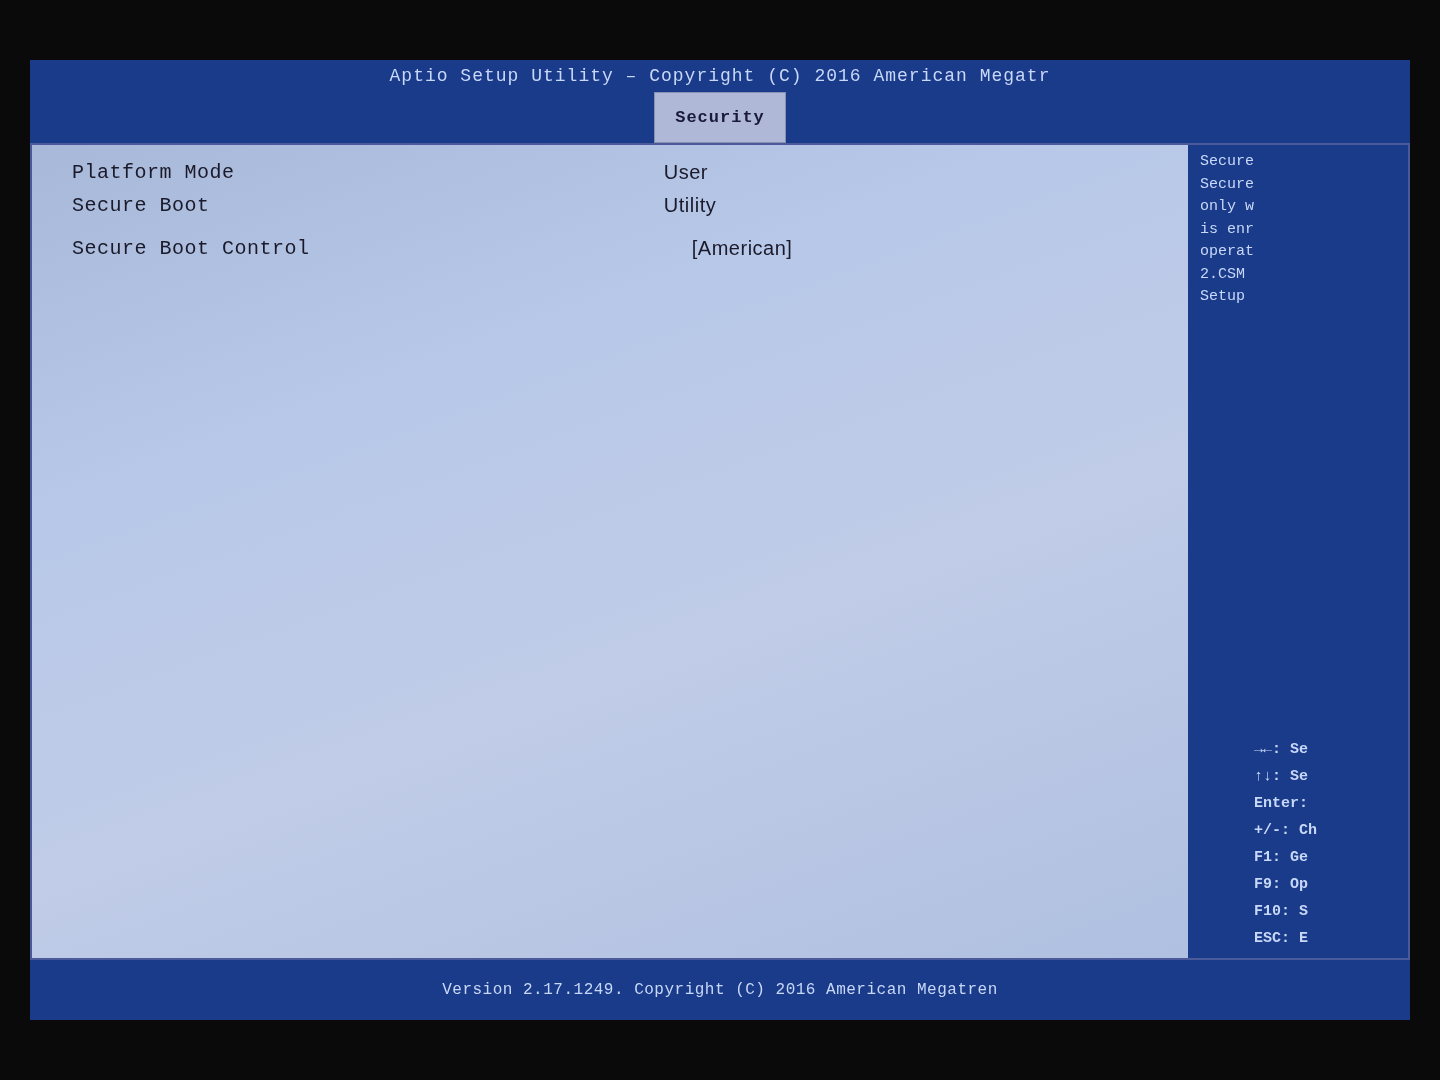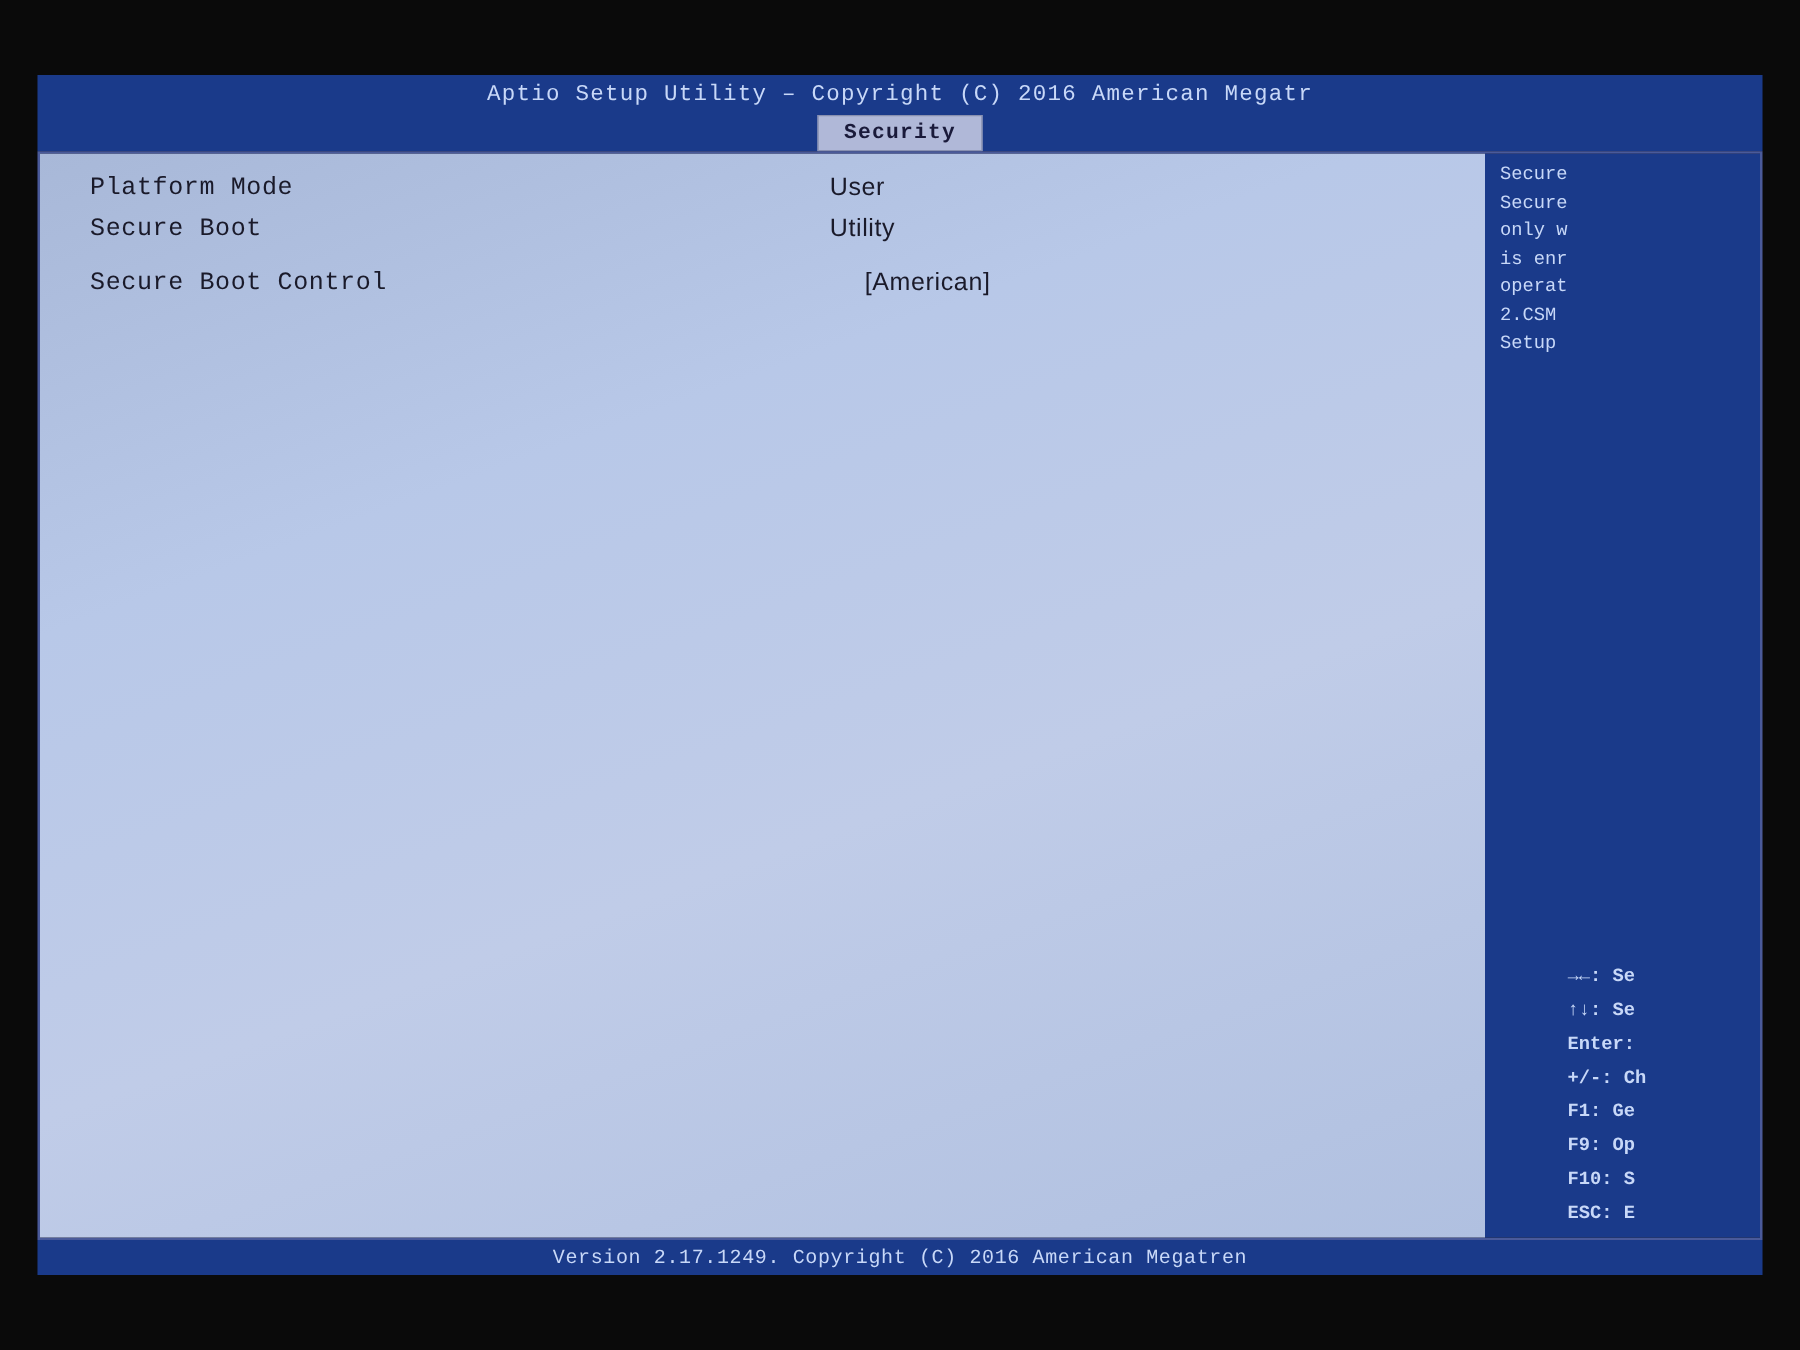--- a/index.html
+++ b/index.html
@@ -43,21 +43,21 @@
     .tab-bar {
       display: flex;
       justify-content: center;
       background-color: #1a3a8a;
       padding-bottom: 0;
     }
 
     .active-tab {
       background-color: #b0b8d8;
       color: #1a1a3a;
-      padding: 4px 20px;
+      padding: 15px 20px;
       font-size: 17px;
       font-weight: bold;
       letter-spacing: 1px;
       border: 1px solid #8890b0;
     }
 
     
     .main-area {
       flex: 1;
       display: flex;
@@ -142,21 +142,21 @@
       line-height: 1.8;
       white-space: nowrap;
       overflow: hidden;
     }
 
     
     .status-bar {
       background-color: #1a3a8a;
       color: #c8d8f8;
       text-align: center;
-      padding: 5px 0;
+      padding: 21px 0;
       font-size: 16px;
       letter-spacing: 0.5px;
     }
   </style>
 </head>
 <body>
 
 <div class="screen-container">
 
   <div class="title-bar">

